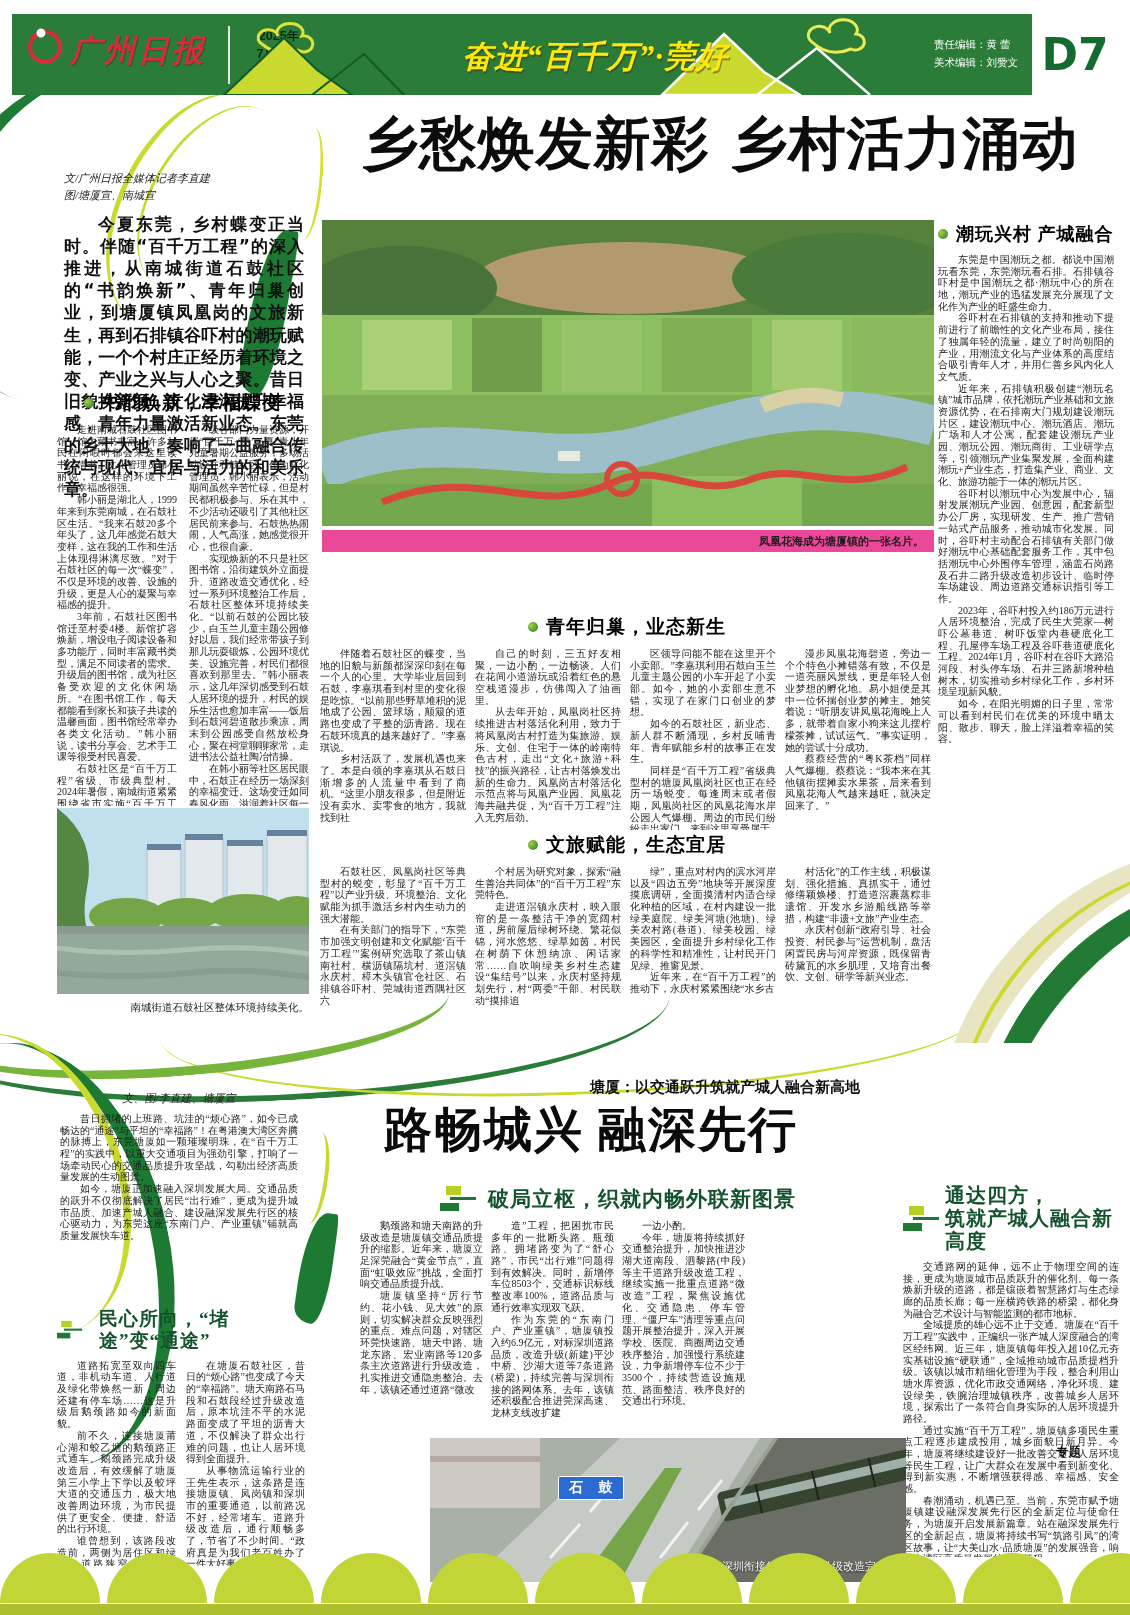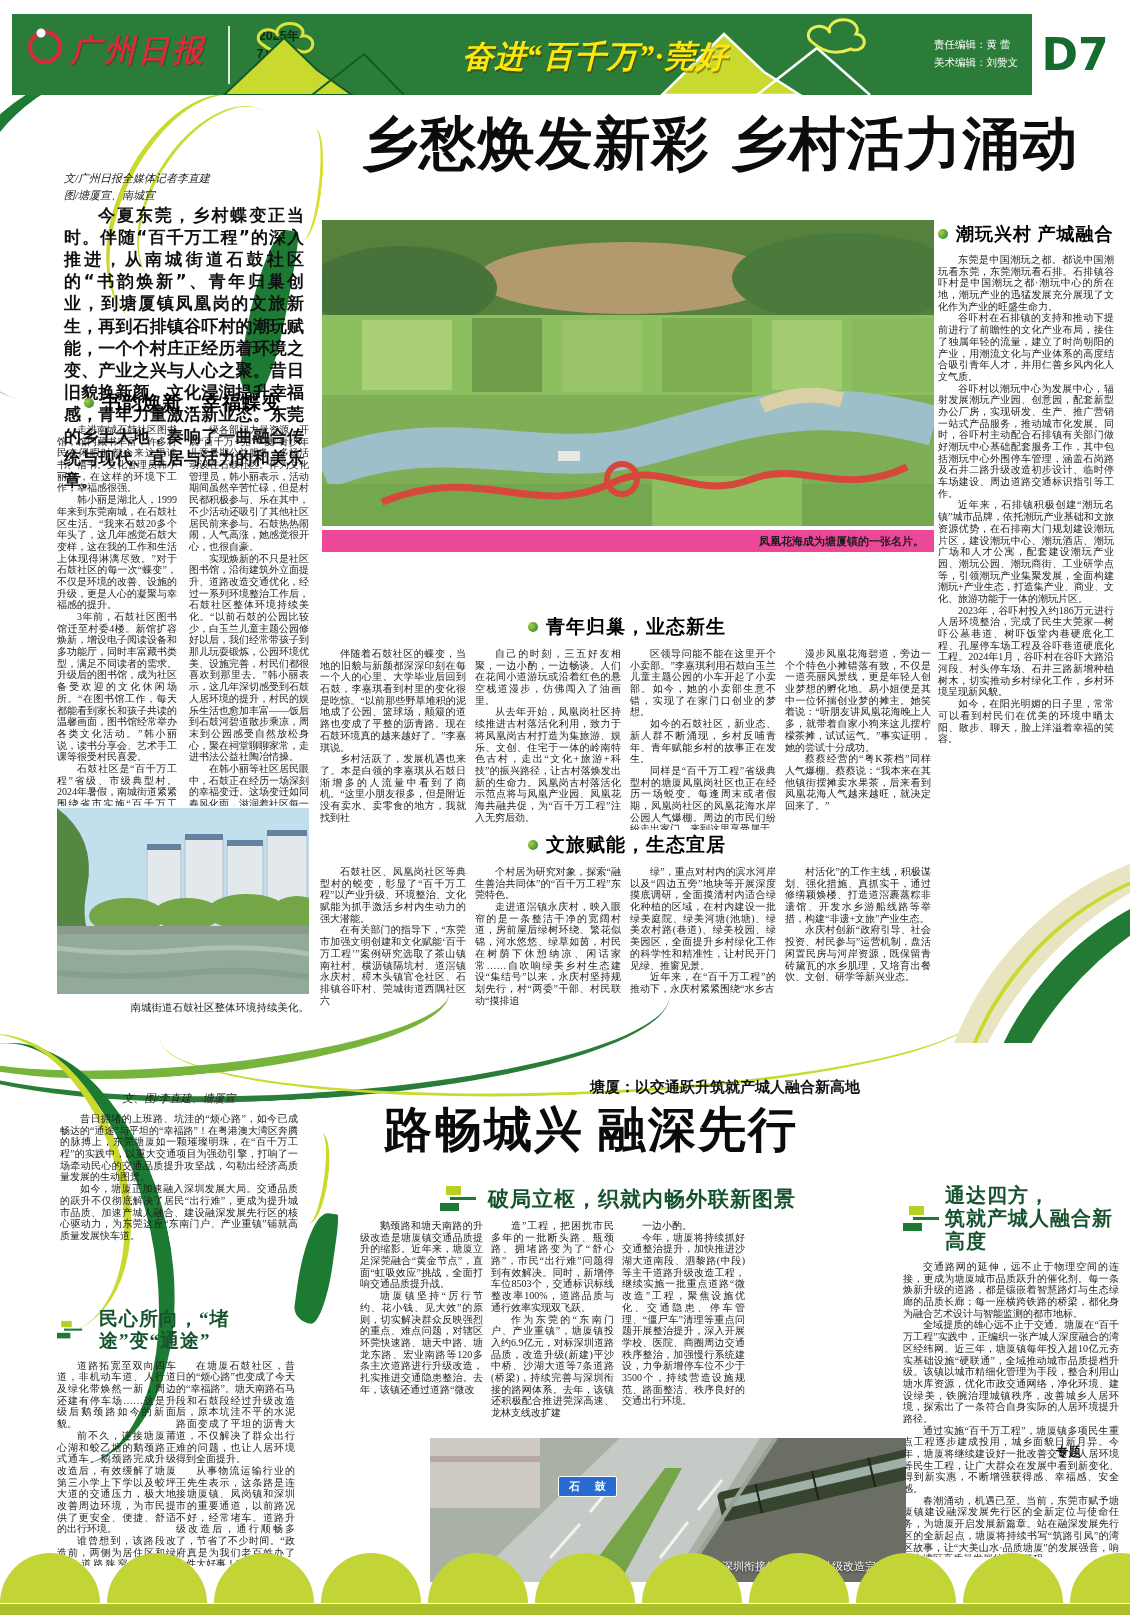--- a/index.html
+++ b/index.html
@@ -34,28 +34,28 @@
 .swoosh-br .b1{position:absolute;left:30px;top:60px;width:420px;height:520px;border-left:34px solid #e9e5c2;border-radius:50%;transform:rotate(40deg)}
 .swoosh-br .b2{position:absolute;left:70px;top:90px;width:400px;height:500px;border-left:26px solid #237a35;border-radius:50%;transform:rotate(40deg)}
 .swoosh-br .b3{position:absolute;left:45px;top:75px;width:410px;height:505px;border-left:4px solid #c9d92e;border-radius:50%;transform:rotate(40deg)}
 .c-bl1{left:-95px;top:1040px;width:265px;height:430px;border-right:17px solid #1d7a33;transform:rotate(-12deg)}
 .c-bl2{left:-80px;top:1030px;width:205px;height:310px;border-right:8px solid #c9d92e;transform:rotate(-18deg)}
 .td-yellow2{left:302px;top:1132px;width:26px;height:92px;border-right:4px solid #c9d92e;border-radius:50%;transform:rotate(8deg);position:absolute;z-index:1}
 .td-green2{left:300px;top:1212px;width:32px;height:112px;background:#1d7a33;border-radius:90% 10% 60% 80%/95% 30% 75% 20%;transform:rotate(8deg)}
 
 .headline-main{position:absolute;left:325px;top:106px;width:790px;text-align:center;font-size:57px;font-weight:900;letter-spacing:1px;color:#0c0c0c;font-family:"DejaVu Sans",sans-serif;z-index:2}
 .intro-block{position:absolute;left:64px;top:170px;width:240px;z-index:2}
-.byline{font-size:11px;font-style:italic;color:#222;line-height:1.55;}
+.byline{font-size:11px;font-style:italic;color:#222;line-height:1.55;margin-bottom:9px}
 .intro-text{font-size:17px;font-weight:bold;line-height:1.3;text-align:justify;text-indent:2em;font-family:"DejaVu Sans",sans-serif;color:#101010}
 
 .photo{position:absolute;z-index:2}
 .caption-bar{background:#ec4899;font-size:11px;font-weight:bold;color:#1c1c1c;text-align:right;padding:4px 10px 0 0;height:22px}
 .caption-plain{font-size:10.5px;color:#222;text-align:right;padding-top:3px}
 .photo-overlay-caption{position:absolute;right:8px;bottom:8px;color:#fff;font-size:11px;text-shadow:0 1px 2px rgba(0,0,0,.8);z-index:3}
-.road-sign{position:absolute;left:128px;top:38px;background:#2a6bd1;border:1px solid #fff;border-radius:2px;color:#fff;font-size:11px;font-weight:bold;letter-spacing:6px;padding:2px 4px 2px 10px;z-index:3}
+.road-sign{position:absolute;left:128px;top:38px;background:#2a6bd1;border:1px solid #fff;border-radius:2px;color:#fff;font-size:14px;font-weight:bold;letter-spacing:6px;padding:2px 4px 2px 10px;z-index:3}
 
 .sec{position:absolute;z-index:2}
 .sec-head{display:flex;align-items:center;justify-content:center;gap:8px;margin-bottom:8px}
 .dot{width:10px;height:10px;border-radius:50%;background:radial-gradient(circle at 30% 35%,#a6d13f,#1d7a33);flex:0 0 auto}
 .sec-title{font-size:19px;font-weight:bold;color:#000;letter-spacing:1px;white-space:nowrap}
 .cols{display:flex}
 .bt p{font-size:10px;line-height:1.17;text-align:justify;text-indent:2em;color:#1b1b1b}
 
 .kicker{position:absolute;left:430px;top:1078px;width:590px;text-align:center;font-size:15px;font-weight:bold;color:#111;font-family:"DejaVu Sans",sans-serif;z-index:2}
 .headline2{position:absolute;left:384px;top:1098px;width:650px;font-size:48px;font-weight:900;letter-spacing:2px;color:#0b0b0b;z-index:2}
@@ -159,22 +159,22 @@
   </div>
 
   <div class="sec" style="left:938px;top:222px;width:176px">
     <div class="sec-head" style="justify-content:flex-start">
       <span class="dot"></span>
       <span class="sec-title" style="font-size:18px">潮玩兴村 产城融合</span>
     </div>
     <div class="bt">
         <p>东莞是中国潮玩之都。都说中国潮玩看东莞，东莞潮玩看石排。石排镇谷吓村是中国潮玩之都·潮玩中心的所在地，潮玩产业的迅猛发展充分展现了文化作为产业的旺盛生命力。</p>
         <p>谷吓村在石排镇的支持和推动下提前进行了前瞻性的文化产业布局，接住了独属年轻的流量，建立了时尚朝阳的产业，用潮流文化与产业体系的高度结合吸引青年人才，并用仁善乡风内化人文气质。</p>
+        <p>近年来，石排镇积极创建“潮玩名镇”城市品牌，依托潮玩产业基础和文旅资源优势，在石排南大门规划建设潮玩片区，建设潮玩中心、潮玩酒店、潮玩广场和人才公寓，配套建设潮玩产业园、潮玩公园、潮玩商街、工业研学点等，引领潮玩产业集聚发展，全面构建潮玩+产业生态，打造集产业、商业、文化、旅游功能于一体的潮玩片区。</p>
         <p>谷吓村以潮玩中心为发展中心，辐射发展潮玩产业园、创意园，配套新型办公厂房，实现研发、生产、推广营销一站式产品服务，推动城市化发展。同时，谷吓村主动配合石排镇有关部门做好潮玩中心基础配套服务工作，其中包括潮玩中心外围停车管理，涵盖石岗路及石井二路升级改造初步设计、临时停车场建设、周边道路交通标识指引等工作。</p>
-        <p>近年来，石排镇积极创建“潮玩名镇”城市品牌，依托潮玩产业基础和文旅资源优势，在石排南大门规划建设潮玩片区，建设潮玩中心、潮玩酒店、潮玩广场和人才公寓，配套建设潮玩产业园、潮玩公园、潮玩商街、工业研学点等，引领潮玩产业集聚发展，全面构建潮玩+产业生态，打造集产业、商业、文化、旅游功能于一体的潮玩片区。</p>
         <p>2023年，谷吓村投入约186万元进行人居环境整治，完成了民生大莞家—树吓公墓巷道、树吓饭堂内巷硬底化工程、孔屋停车场工程及谷吓巷道硬底化工程。2024年1月，谷吓村在谷吓大路沿河段、村头停车场、石井三路新增种植树木，切实推动乡村绿化工作，乡村环境呈现新风貌。</p>
         <p>如今，在阳光明媚的日子里，常常可以看到村民们在优美的环境中晒太阳、散步、聊天，脸上洋溢着幸福的笑容。</p>
       </div>
   </div>
 
   <div class="sec" style="left:57px;top:390px;width:252px">
     <div class="sec-head">
       <span class="dot"></span>
       <span class="sec-title">书韵焕新，幸福蝶变</span>
     </div>
@@ -287,21 +287,21 @@
 
   <div class="sec" style="left:57px;top:1308px;width:248px">
     <div class="sec-head-left">
       <span class="flag-icon" style="transform:scale(.7);transform-origin:left center">
           <i class="f1"></i>
           <i class="f2"></i>
           <i class="f3"></i>
         </span>
       <span class="sec-title2" style="font-size:19px">民心所向，“堵途”变“通途”</span>
     </div>
-    <div class="cols" style="max-height:206px;overflow:hidden">
+    <div class="cols" style="gap:10px;max-height:206px;overflow:hidden">
       <div class="bt" style="width:119px">
           <p>道路拓宽至双向四车道，非机动车道、人行道及绿化带焕然一新，周边还建有停车场……这是升级后鹅颈路如今的新面貌。</p>
           <p>前不久，连接塘厦莆心湖和蛟乙塘的鹅颈路正式通车。鹅颈路完成升级改造后，有效缓解了塘厦第三小学上下学以及蛟坪大道的交通压力，极大地改善周边环境，为市民提供了更安全、便捷、舒适的出行环境。</p>
           <p>谁曾想到，该路段改造前，两侧为居住区和绿地，道路狭窄，设施老化，植被凌乱，车辆乱停现象严重，居民出行受到严重影响。</p>
         </div>
       <div class="bt" style="width:119px">
           <p>在塘厦石鼓社区，昔日的“烦心路”也变成了今天的“幸福路”。塘天南路石马段和石鼓段经过升级改造后，原本坑洼不平的水泥路面变成了平坦的沥青大道，不仅解决了群众出行难的问题，也让人居环境得到全面提升。</p>
           <p>从事物流运输行业的王先生表示，这条路是连接塘厦镇、凤岗镇和深圳市的重要通道，以前路况不好，经常堵车。道路升级改造后，通行顺畅多了，节省了不少时间。“政府真是为我们老百姓办了一件大好事！”王先生说。</p>
         </div>
     </div>

